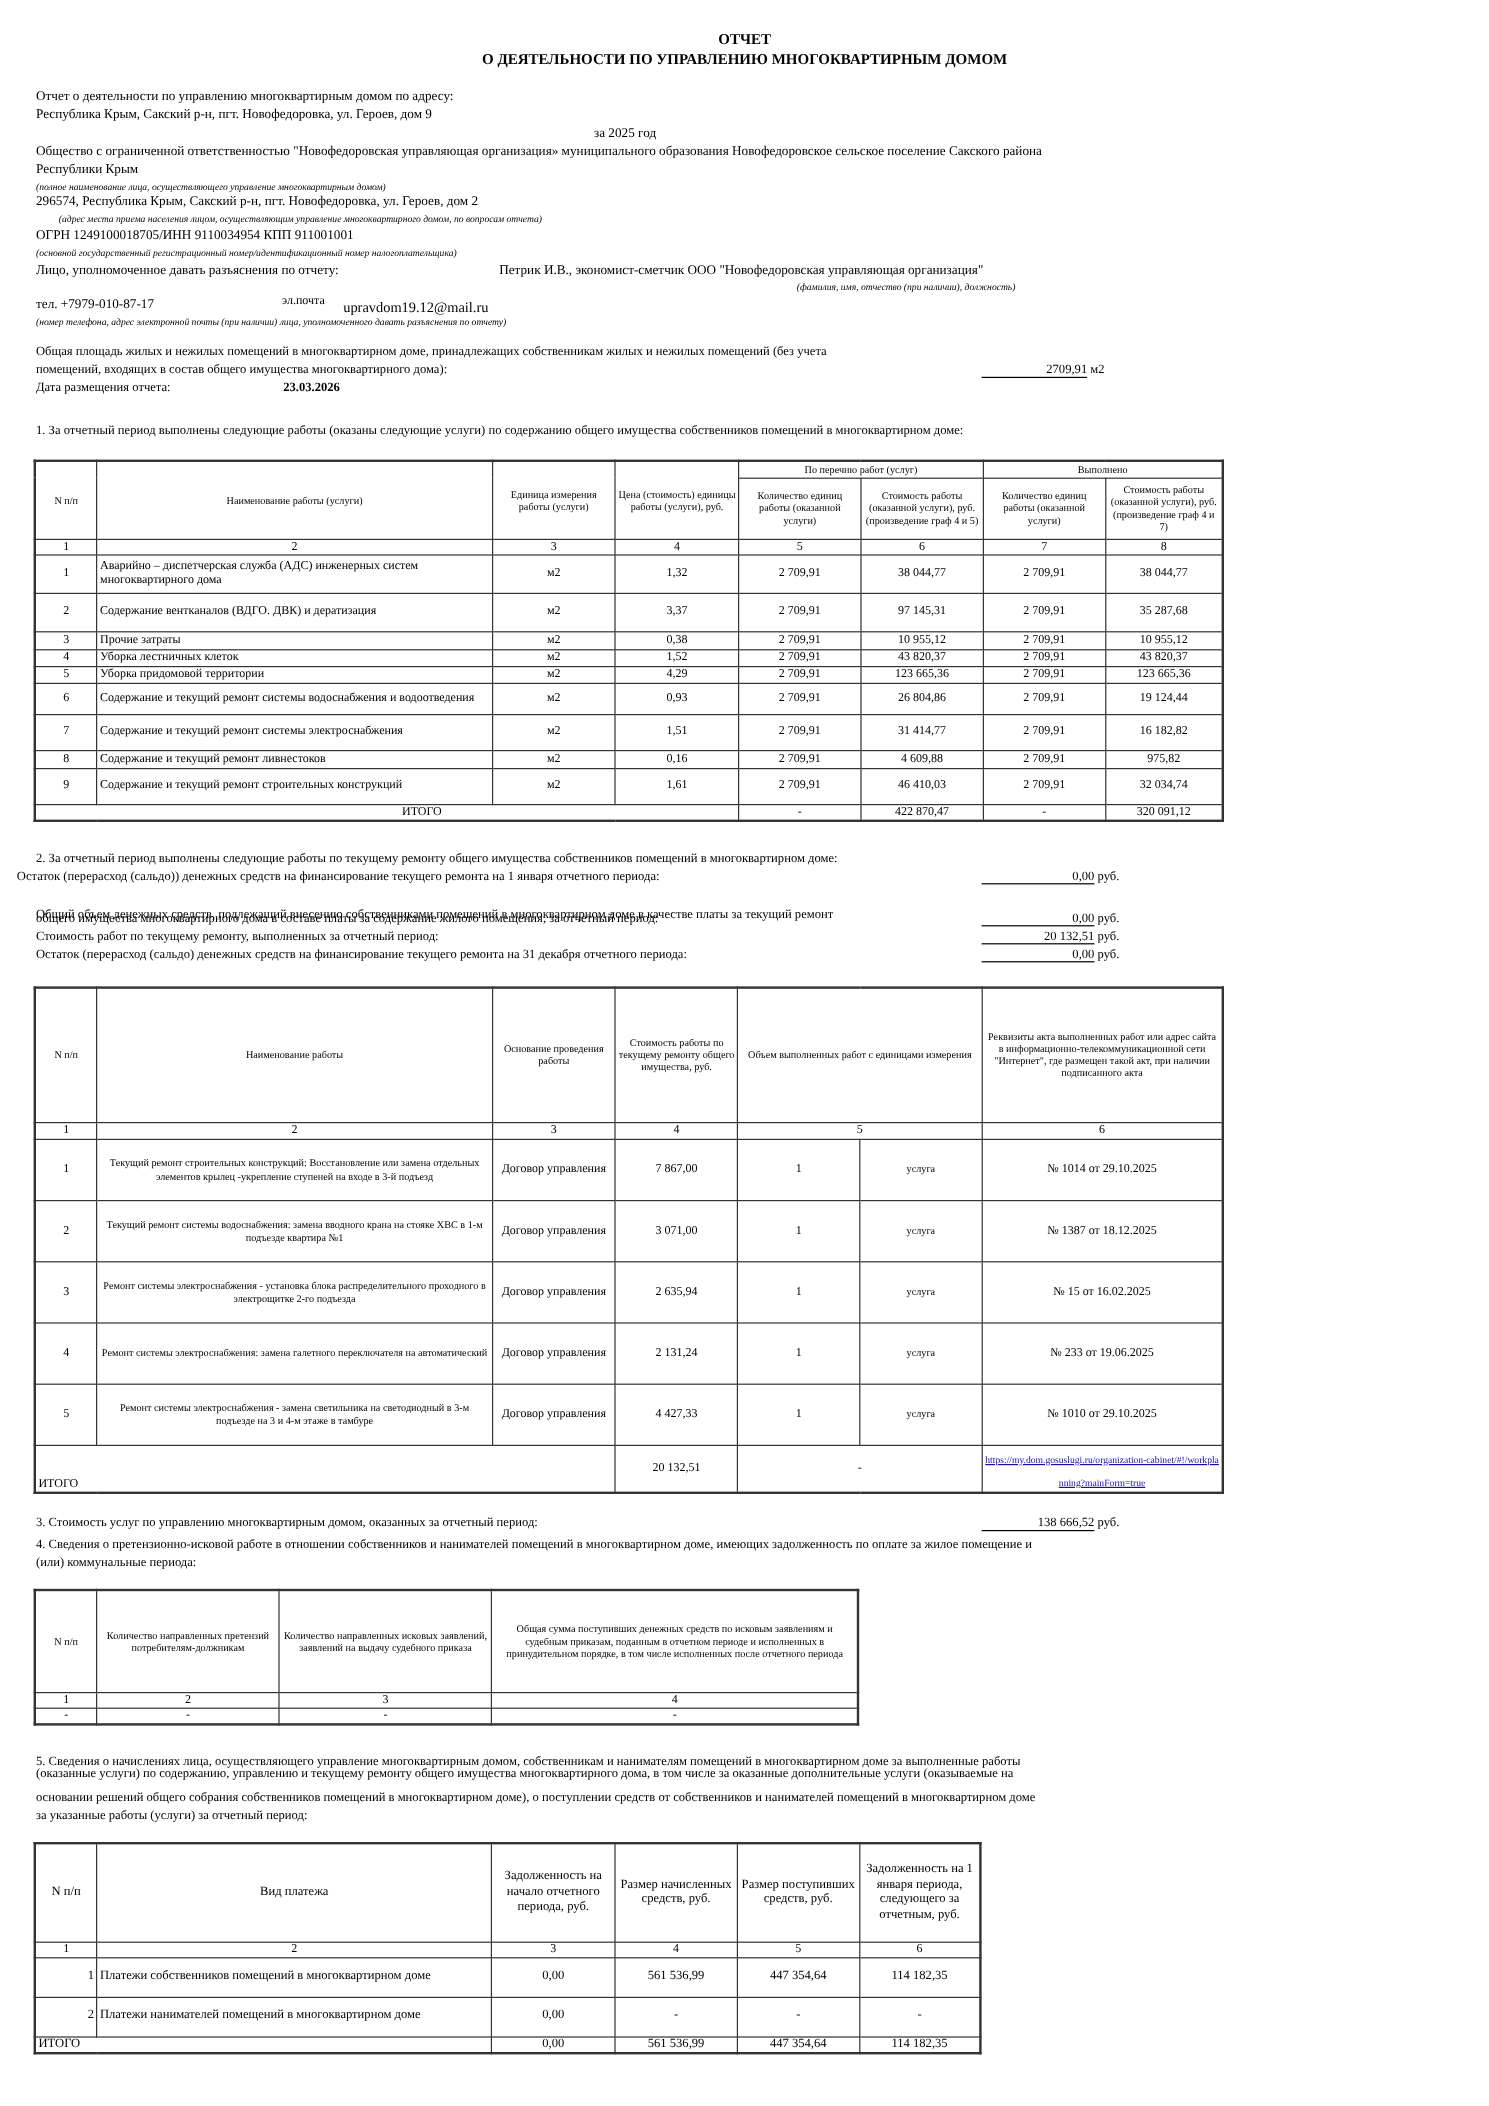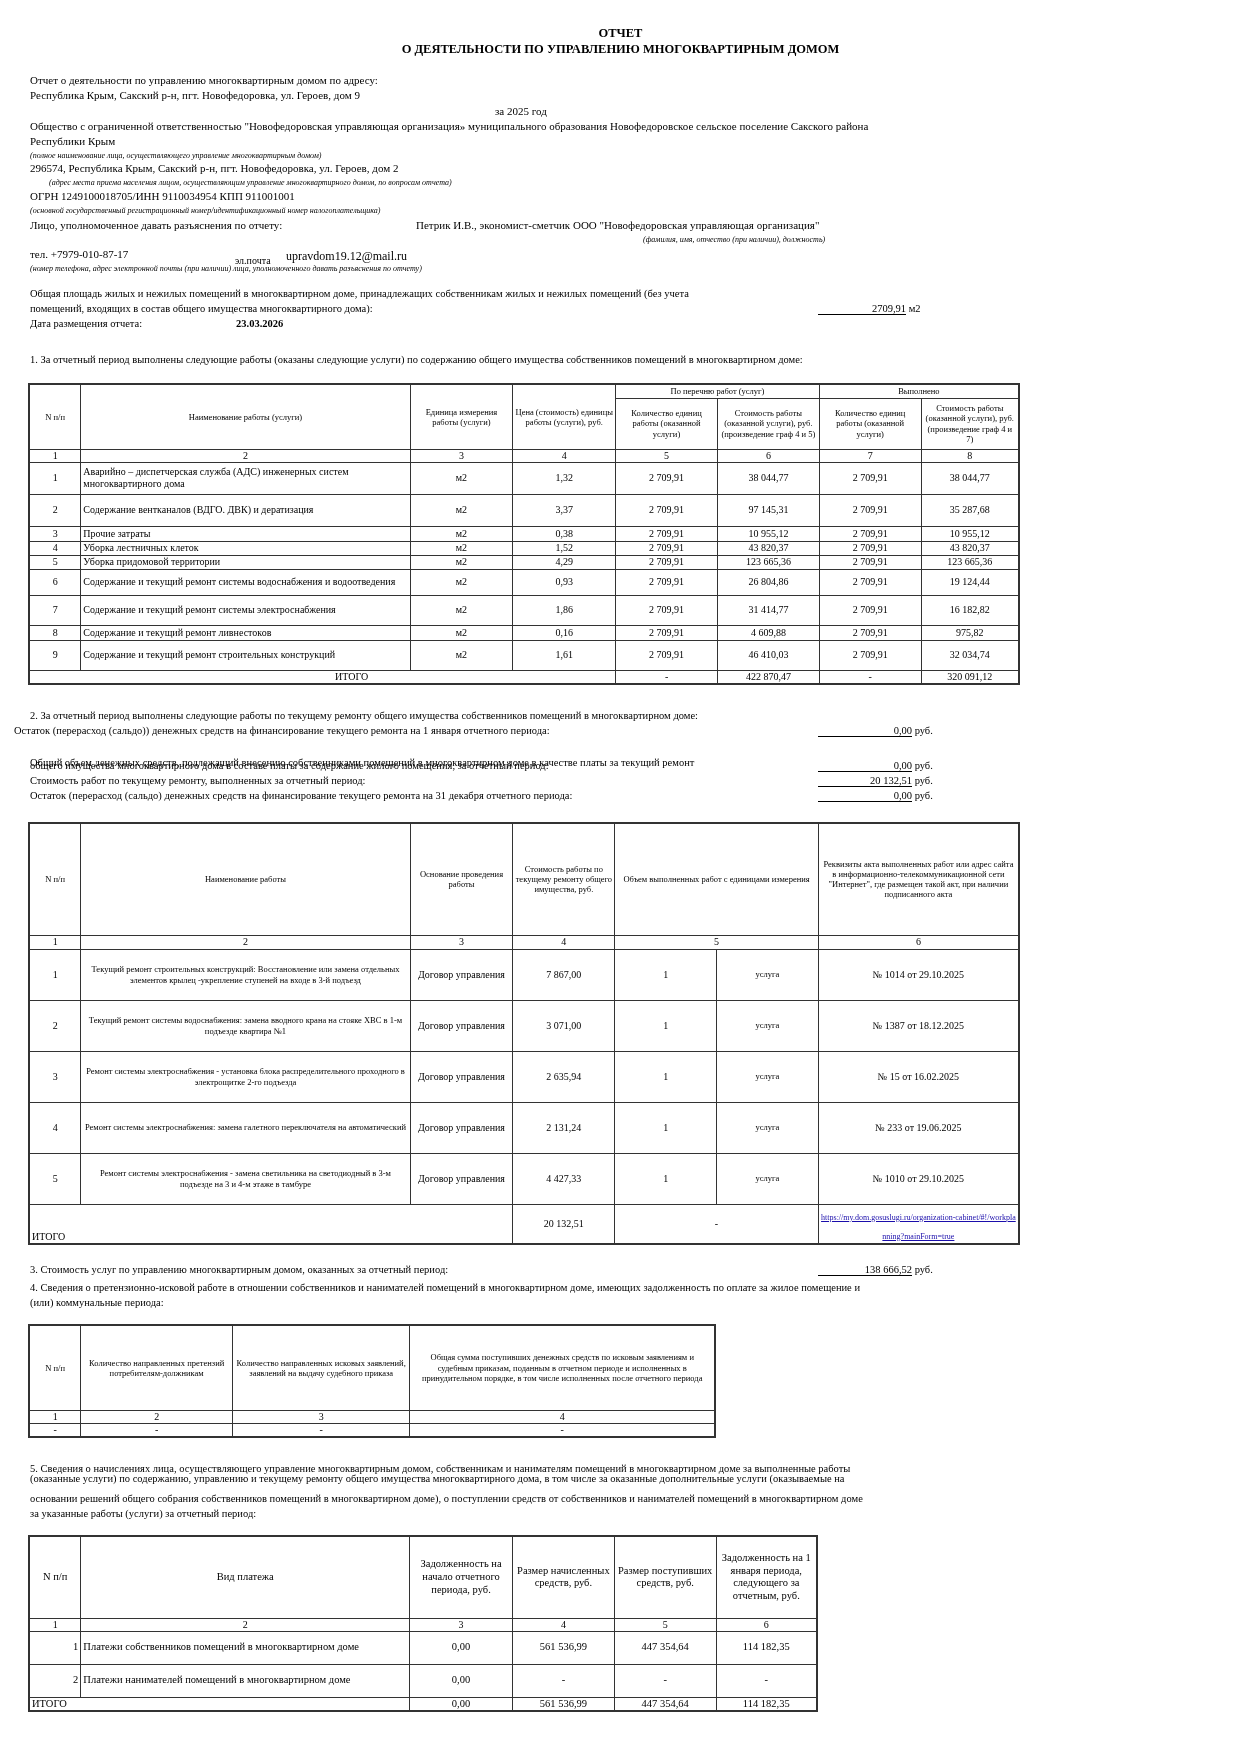--- a/index.html
+++ b/index.html
@@ -31,23 +31,23 @@
 <div class="abs t11" style="left:495px;top:105px;">за 2025 год</div>
 <div class="abs t11" style="left:30px;top:120px;">Общество с ограниченной ответственностью "Новофедоровская управляющая организация» муниципального образования Новофедоровское сельское поселение Сакского района</div>
 <div class="abs t11" style="left:30px;top:135px;">Республики Крым</div>
 <div class="abs note" style="left:30px;top:151px;">(полное наименование лица, осуществляющего управление многоквартирным домом)</div>
 <div class="abs t11" style="left:30px;top:162px;">296574, Республика Крым, Сакский р-н, пгт. Новофедоровка, ул. Героев, дом 2</div>
 <div class="abs note" style="left:30px;top:178px;padding-left:19px;">(адрес места приема населения лицом, осуществляющим управление многоквартирного домом, по вопросам отчета)</div>
 <div class="abs t11" style="left:30px;top:190px;">ОГРН 1249100018705/ИНН 9110034954 КПП 911001001</div>
 <div class="abs note" style="left:30px;top:206px;">(основной государственный регистрационный номер/идентификационный номер налогоплательщика)</div>
 <div class="abs t11" style="left:30px;top:219px;">Лицо, уполномоченное давать разъяснения по отчету:</div>
 <div class="abs t11" style="left:416px;top:219px;">Петрик И.В., экономист-сметчик ООО "Новофедоровская управляющая организация"</div>
-<div class="abs note" style="left:623px;top:235px;padding-left:20px;">(фамилия, имя, отчество (при наличии), должность)</div>
+<div class="abs note" style="left:644px;top:235px;padding-left:20px;">(фамилия, имя, отчество (при наличии), должность)</div>
 <div class="abs t11" style="left:30px;top:248px;">тел. +7979-010-87-17</div>
-<div class="abs" style="left:235px;top:255px;font-size:10px;">эл.почта</div>
+<div class="abs" style="left:235px;top:245px;font-size:10px;">эл.почта</div>
 <div class="abs" style="left:286px;top:249px;font-size:12px;">upravdom19.12@mail.ru</div>
 <div class="abs note" style="left:30px;top:264px;">(номер телефона, адрес электронной почты (при наличии) лица, уполномоченного давать разъяснения по отчету)</div>
 
 <div class="abs t105" style="left:30px;top:288px;">Общая площадь жилых и нежилых помещений в многоквартирном доме, принадлежащих собственникам жилых и нежилых помещений (без учета</div>
 <div class="abs t105" style="left:30px;top:303px;">помещений, входящих в состав общего имущества многоквартирного дома):</div>
 <div class="abs t105" style="left:818px;top:303px;">
   <span class="uline" style="width:88px;">2709,91</span>
   <span>м2</span>
 </div>
 <div class="abs t105" style="left:30px;top:318px;">Дата размещения отчета:</div>
@@ -148,21 +148,21 @@
     <td>0,93</td>
     <td>2 709,91</td>
     <td>26 804,86</td>
     <td>2 709,91</td>
     <td>19 124,44</td>
   </tr>
   <tr style="height:30px" class="num">
     <td>7</td>
     <td class="lft">Содержание и текущий ремонт системы электроснабжения</td>
     <td>м2</td>
-    <td>1,86</td>
+    <td>1,51</td>
     <td>2 709,91</td>
     <td>31 414,77</td>
     <td>2 709,91</td>
     <td>16 182,82</td>
   </tr>
   <tr style="height:15px" class="num">
     <td>8</td>
     <td class="lft">Содержание и текущий ремонт ливнестоков</td>
     <td>м2</td>
     <td>0,16</td>

